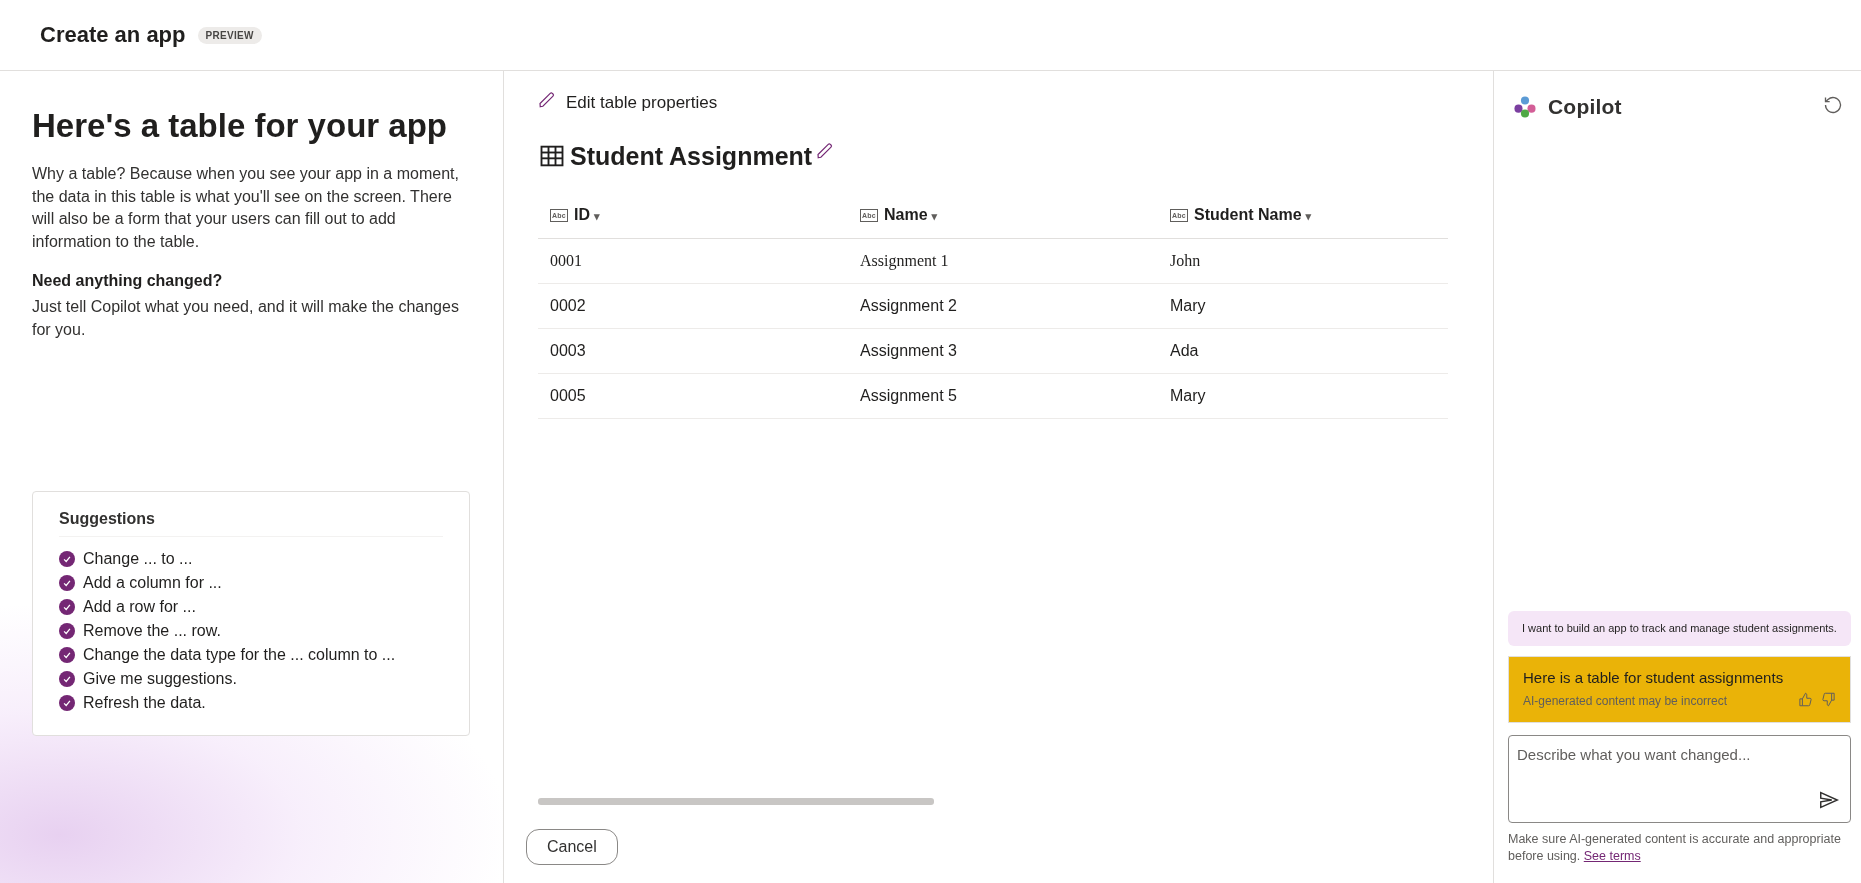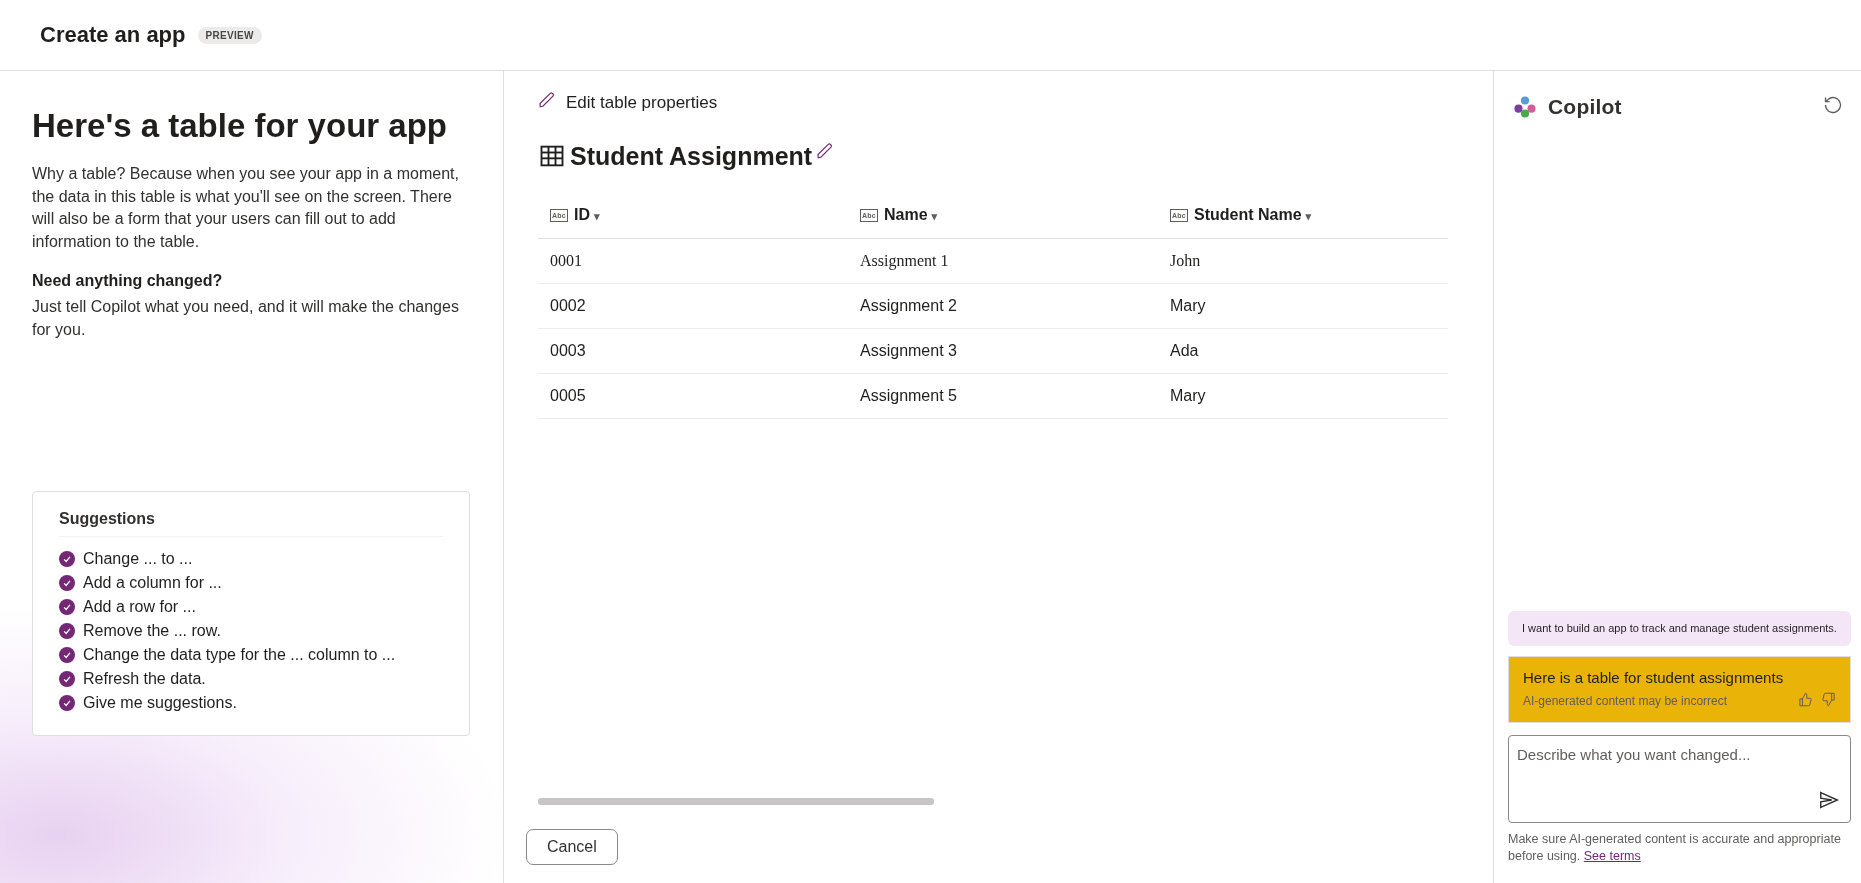--- a/index.html
+++ b/index.html
@@ -194,21 +194,21 @@
     right: -306px; 
     height: 72px;
     display: flex;
     align-items: center;
     justify-content: space-between;
     padding: 0 12px 0 22px;
   }
   .btn {
     font-size: 16px;
     padding: 8px 20px;
-    border-radius: 7px;
+    border-radius: 13px;
     cursor: pointer;
     font-family: inherit;
   }
   .btn-secondary {
     background: #fff;
     border: 1px solid #8a8886;
     color: #323130;
   }
   .btn-primary {
     background: #742774;
@@ -360,29 +360,29 @@
                 </svg>
               </span>
               <span>Change the data type for the ... column to ...</span>
             </div>
             <div class="suggestion-item">
               <span class="check-badge">
                 <svg viewBox="0 0 24 24" fill="none" stroke="#fff" stroke-width="3">
                   <polyline points="5 13 10 18 19 7"></polyline>
                 </svg>
               </span>
+              <span>Give me suggestions.</span>
+            </div>
+            <div class="suggestion-item">
+              <span class="check-badge">
+                <svg viewBox="0 0 24 24" fill="none" stroke="#fff" stroke-width="3">
+                  <polyline points="5 13 10 18 19 7"></polyline>
+                </svg>
+              </span>
               <span>Refresh the data.</span>
-            </div>
-            <div class="suggestion-item">
-              <span class="check-badge">
-                <svg viewBox="0 0 24 24" fill="none" stroke="#fff" stroke-width="3">
-                  <polyline points="5 13 10 18 19 7"></polyline>
-                </svg>
-              </span>
-              <span>Give me suggestions.</span>
             </div>
           </div>
       </div>
     </div>
   </div>
 
   <div class="center-panel">
     <div class="center-top">
       <div class="edit-link">
         <span class="pencil-purple">

